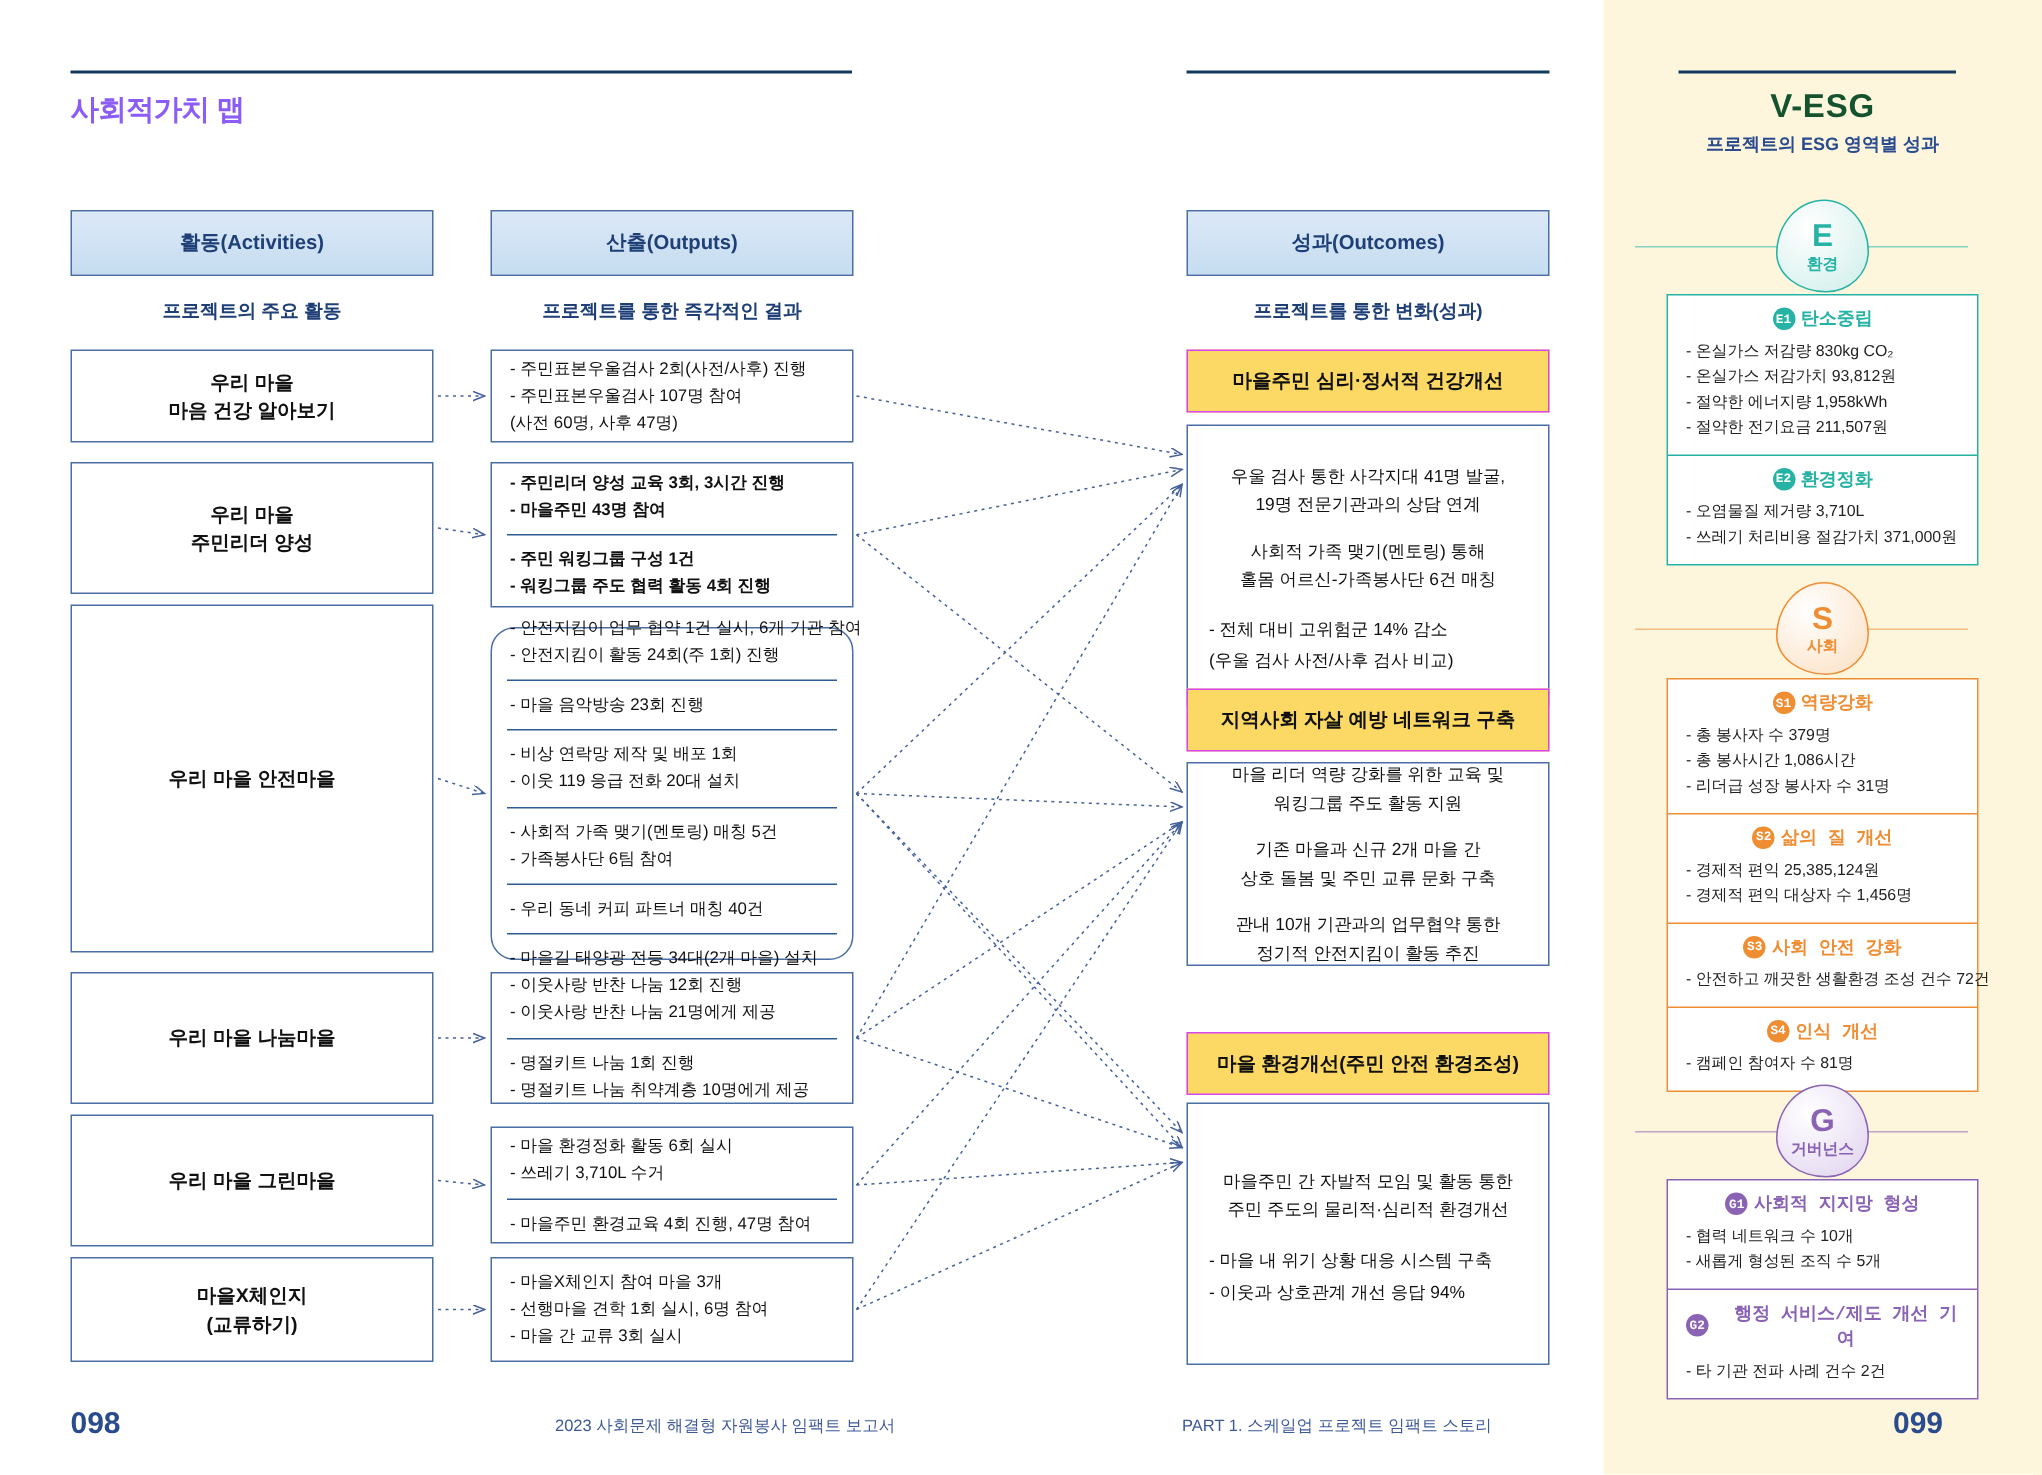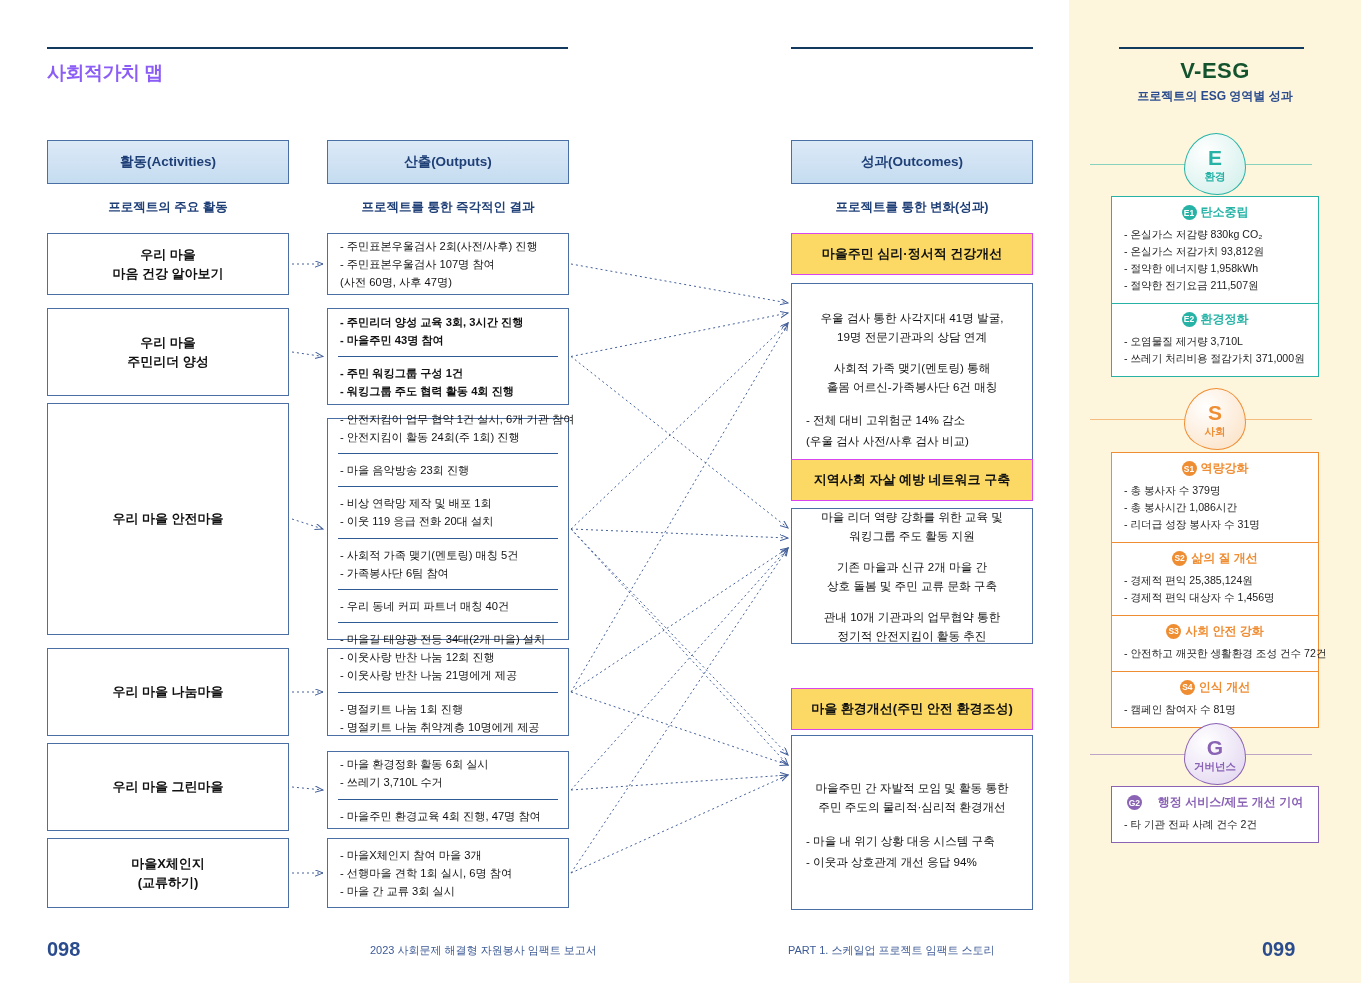--- a/index.html
+++ b/index.html
@@ -91,21 +91,21 @@
     display:flex; flex-direction:column; align-items:center; justify-content:center;
     line-height:1;
   }
   .esg-blob .bl-letter{ font-size:21px; font-weight:bold; }
   .esg-blob .bl-name{ font-size:10.5px; font-weight:bold; margin-top:3px; }
 
   .esg-card{ position:absolute; width:208px; background:#fff; }
   .esg-sec{ padding:7px 12px 9px; }
   .esg-sec + .esg-sec{ border-top:1px solid; }
   .esg-sec-h{ text-align:center; font-size:12px; font-weight:bold; margin-bottom:5px;
-              display:flex; align-items:center; justify-content:center; gap:4px; }
+              display:flex; align-items:center; justify-content:center; gap:4px;font-family:Liberation Mono, monospace; }
   .code-chip{
     display:inline-flex; align-items:center; justify-content:center;
     width:15px; height:15px; border-radius:50%;
     color:#fff; font-size:8.5px; font-weight:bold; flex:none;
   }
   .esg-li{ font-size:10.6px; line-height:1.6; color:#222; white-space:nowrap; }
 
   
   .foot{ position:absolute; font-size:11px; color:#3d5a96; }
   #foot-pn-left { left:47px;  top:938px; font-size:20px; font-weight:bold; color:#2a4b8d; }
@@ -207,21 +207,21 @@
     <div class="fbox out-group" style="left: 327px; top: 308px; width: 242px; height: 97px; font-weight: bold;">
       <div class="out-seg">
         <div>- 주민리더 양성 교육 3회, 3시간 진행</div>
         <div>- 마을주민 43명 참여</div>
       </div>
       <div class="out-seg">
         <div>- 주민 워킹그룹 구성 1건</div>
         <div>- 워킹그룹 주도 협력 활동 4회 진행</div>
       </div>
     </div>
-    <div class="fbox out-group" style="left: 327px; top: 418px; width: 242px; height: 222px;">
+    <div class="fbox out-group" style="left: 327px; top: 418px; width: 242px; height: 222px; border-radius: 16px;">
       <div class="out-seg">
         <div>- 안전지킴이 업무 협약 1건 실시, 6개 기관 참여</div>
         <div>- 안전지킴이 활동 24회(주 1회) 진행</div>
       </div>
       <div class="out-seg">
         <div>- 마을 음악방송 23회 진행</div>
       </div>
       <div class="out-seg">
         <div>- 비상 연락망 제작 및 배포 1회</div>
         <div>- 이웃 119 응급 전화 20대 설치</div>
@@ -373,20 +373,28 @@
         <div class="esg-li">- 캠페인 참여자 수 81명</div>
       </div>
     </div>
     <div class="esg-divider" style="left: 1090px; top: 754px; width: 222px; background: rgb(138, 99, 181); opacity: 0.55;"></div>
     <div class="esg-blob" style="left: 1184px; top: 723px; background: radial-gradient(circle at 35% 30%, rgb(255, 255, 255), rgb(224, 210, 239)); border: 1.5px solid rgb(138, 99, 181); color: rgb(138, 99, 181);">
       <div class="bl-letter">G</div>
       <div class="bl-name">거버넌스</div>
     </div>
     <div class="esg-card" style="left: 1111px; top: 786px; border: 1px solid rgb(138, 99, 181);">
       <div class="esg-sec" style="border-top-color: rgb(138, 99, 181);">
+        <div class="esg-sec-h" style="color: rgb(138, 99, 181);">
+          <span class="code-chip" style="background: rgb(138, 99, 181);">G1</span>
+          <span>사회적 지지망 형성</span>
+        </div>
+        <div class="esg-li">- 협력 네트워크 수 10개</div>
+        <div class="esg-li">- 새롭게 형성된 조직 수 5개</div>
+      </div>
+      <div class="esg-sec" style="border-top-color: rgb(138, 99, 181);">
         <div class="esg-sec-h" style="color: rgb(138, 99, 181); gap: 16px;">
           <span class="code-chip" style="background: rgb(138, 99, 181);">G2</span>
           <span>행정 서비스/제도 개선 기여</span>
         </div>
         <div class="esg-li">- 타 기관 전파 사례 건수 2건</div>
       </div>
     </div>
   </div>
 
 <div class="foot" id="foot-pn-left">098</div>

